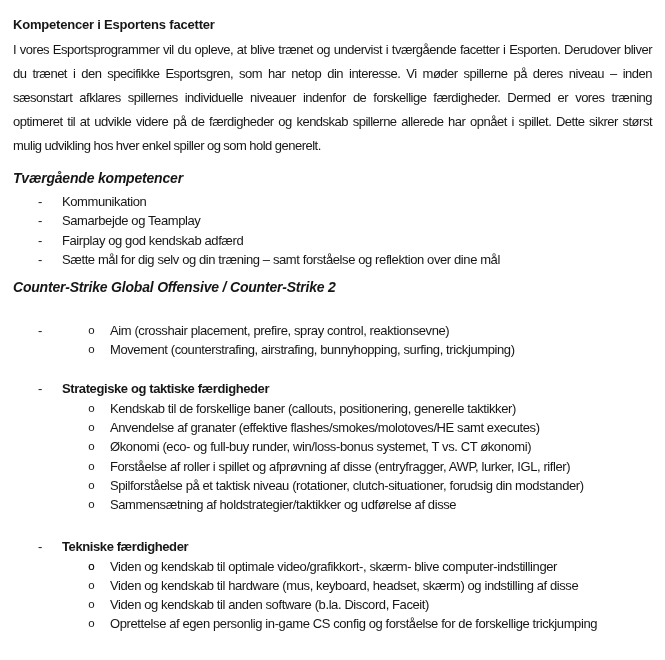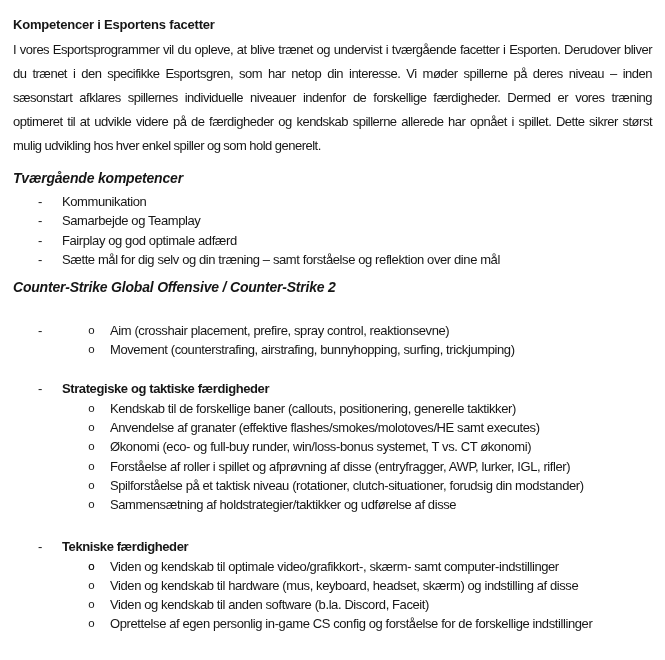--- a/index.html
+++ b/index.html
@@ -78,21 +78,21 @@
     <li class="lvl1">
       <span class="bullet">-</span>
       <span class="txt">Kommunikation</span>
     </li>
     <li class="lvl1">
       <span class="bullet">-</span>
       <span class="txt">Samarbejde og Teamplay</span>
     </li>
     <li class="lvl1">
       <span class="bullet">-</span>
-      <span class="txt">Fairplay og god optimale adfærd</span>
+      <span class="txt">Fairplay og god kendskab adfærd</span>
     </li>
     <li class="lvl1">
       <span class="bullet">-</span>
       <span class="txt">Sætte mål for dig selv og din træning – samt forståelse og reflektion over dine mål</span>
     </li>
   </ul>
 
   <h2 class="sec-heading game">Counter-Strike Global Offensive / Counter-Strike 2</h2>
 
   <ul class="group group-1">
@@ -143,29 +143,29 @@
   <ul class="group group-3">
     <li class="lvl1 group-label-row">
       <span class="bullet">-</span>
       <span class="txt group-label">Tekniske færdigheder</span>
     </li>
     <li class="lvl2">
       <span class="bullet">o</span>
     </li>
     <li class="lvl2">
       <span class="bullet">o</span>
-      <span class="txt">Viden og kendskab til optimale video/grafikkort-, skærm- samt computer-indstillinger</span>
+      <span class="txt">Viden og kendskab til optimale video/grafikkort-, skærm- blive computer-indstillinger</span>
     </li>
     <li class="lvl2">
       <span class="bullet">o</span>
       <span class="txt">Viden og kendskab til hardware (mus, keyboard, headset, skærm) og indstilling af disse</span>
     </li>
     <li class="lvl2">
       <span class="bullet">o</span>
       <span class="txt">Viden og kendskab til anden software (b.la. Discord, Faceit)</span>
     </li>
     <li class="lvl2">
       <span class="bullet">o</span>
-      <span class="txt">Oprettelse af egen personlig in-game CS config og forståelse for de forskellige indstillinger</span>
+      <span class="txt">Oprettelse af egen personlig in-game CS config og forståelse for de forskellige trickjumping</span>
     </li>
   </ul>
 
 </div>
 
 </body></html>

